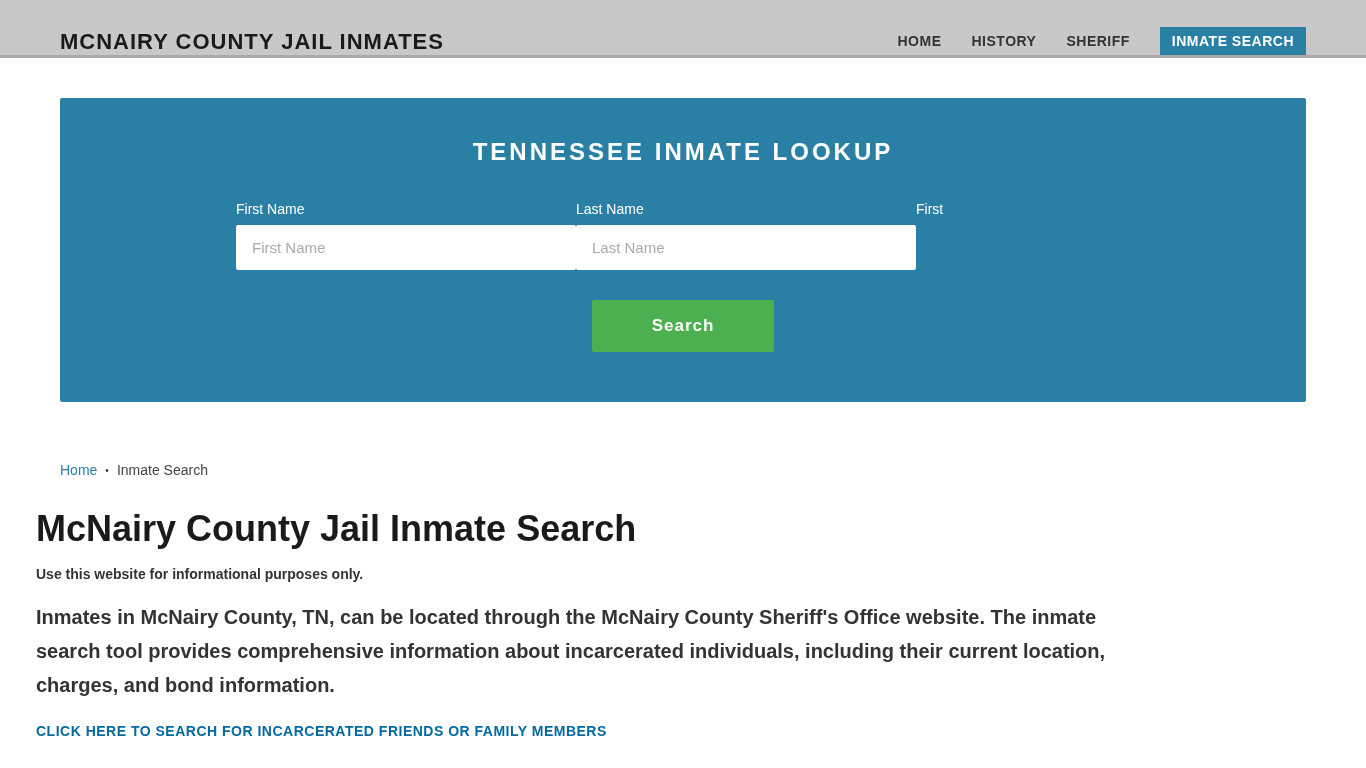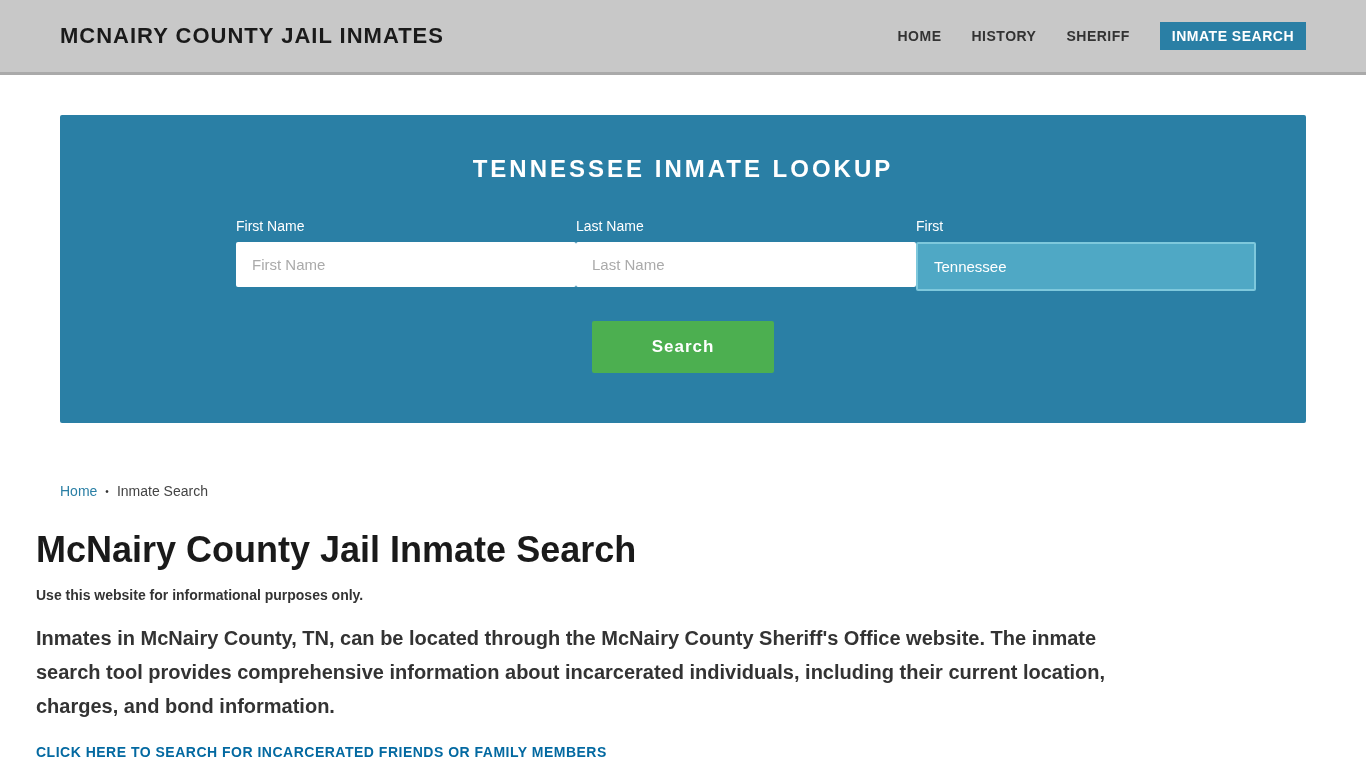--- a/index.html
+++ b/index.html
@@ -13,23 +13,23 @@
       background: #fff;
       color: #333;
       width: 1366px;
       min-height: 768px;
     }
 
     
     .header {
       background: #c8c8c8;
       padding: 0 60px;
-      height: 75px;
-      display: flex;
-      align-items: center;
+      height: 58px;
+      display: flex;
+      align-items: flex-end;
       justify-content: space-between;
       border-bottom: 3px solid #aaa;
     }
 
     .site-title {
       font-size: 22px;
       font-weight: 900;
       color: #1a1a1a;
       letter-spacing: 1px;
       text-transform: uppercase;
@@ -218,21 +218,20 @@
     <div class="form-group">
       <label class="form-label">First Name</label>
       <input class="form-input" type="text" placeholder="First Name" style="">
     </div>
     <div class="form-group">
       <label class="form-label">Last Name</label>
       <input class="form-input" type="text" placeholder="Last Name" style="">
     </div>
     <div class="form-group">
       <label class="form-label">First</label>
-      <input class="form-input state-input" type="text" value="Tennessee" style="">
     </div>
   </div>
 
   <div class="search-btn-row">
     <button class="search-btn">Search</button>
   </div>
 </section>
 
 <div class="breadcrumb">
   <a class="breadcrumb-home">Home</a>

